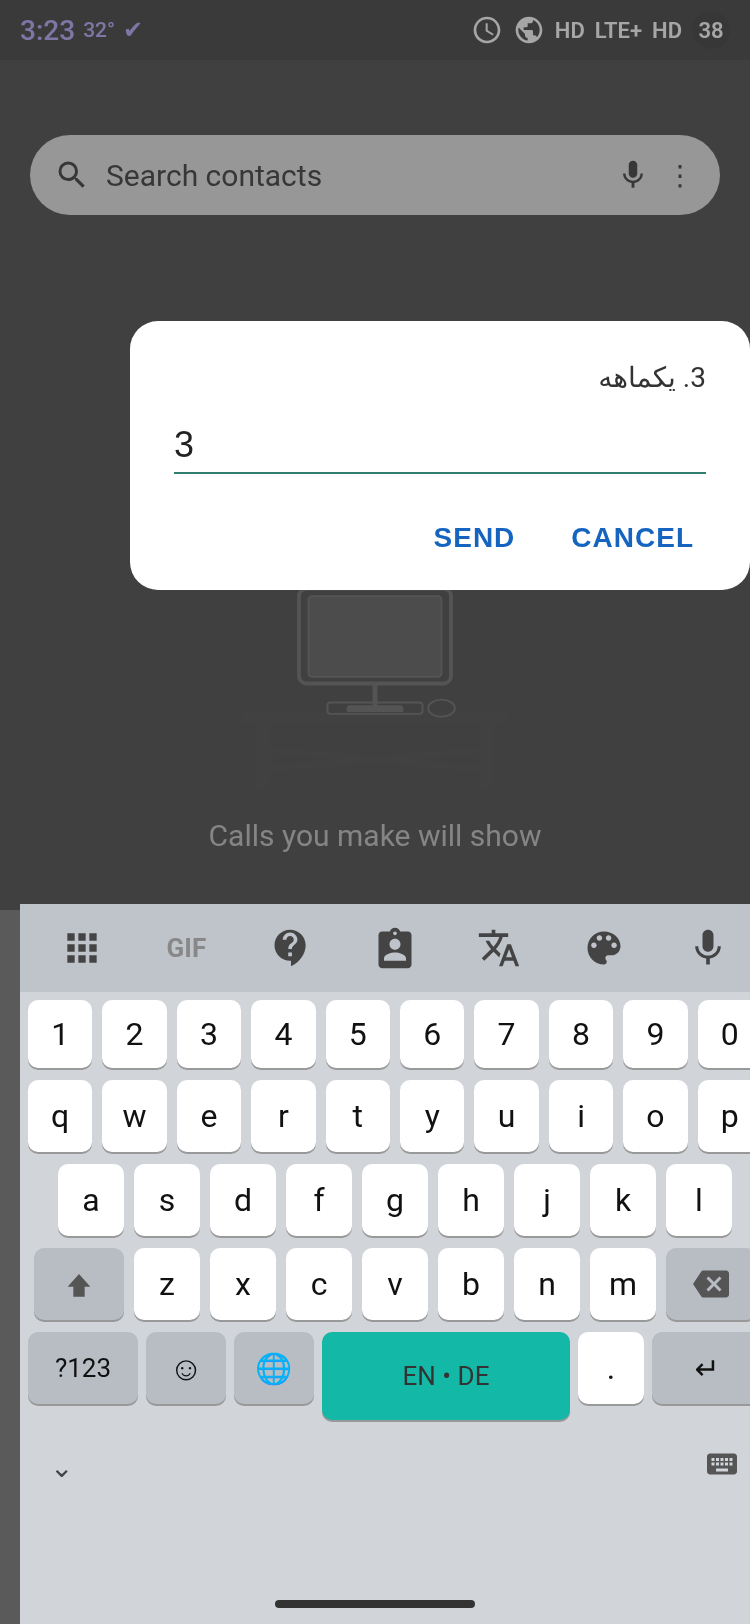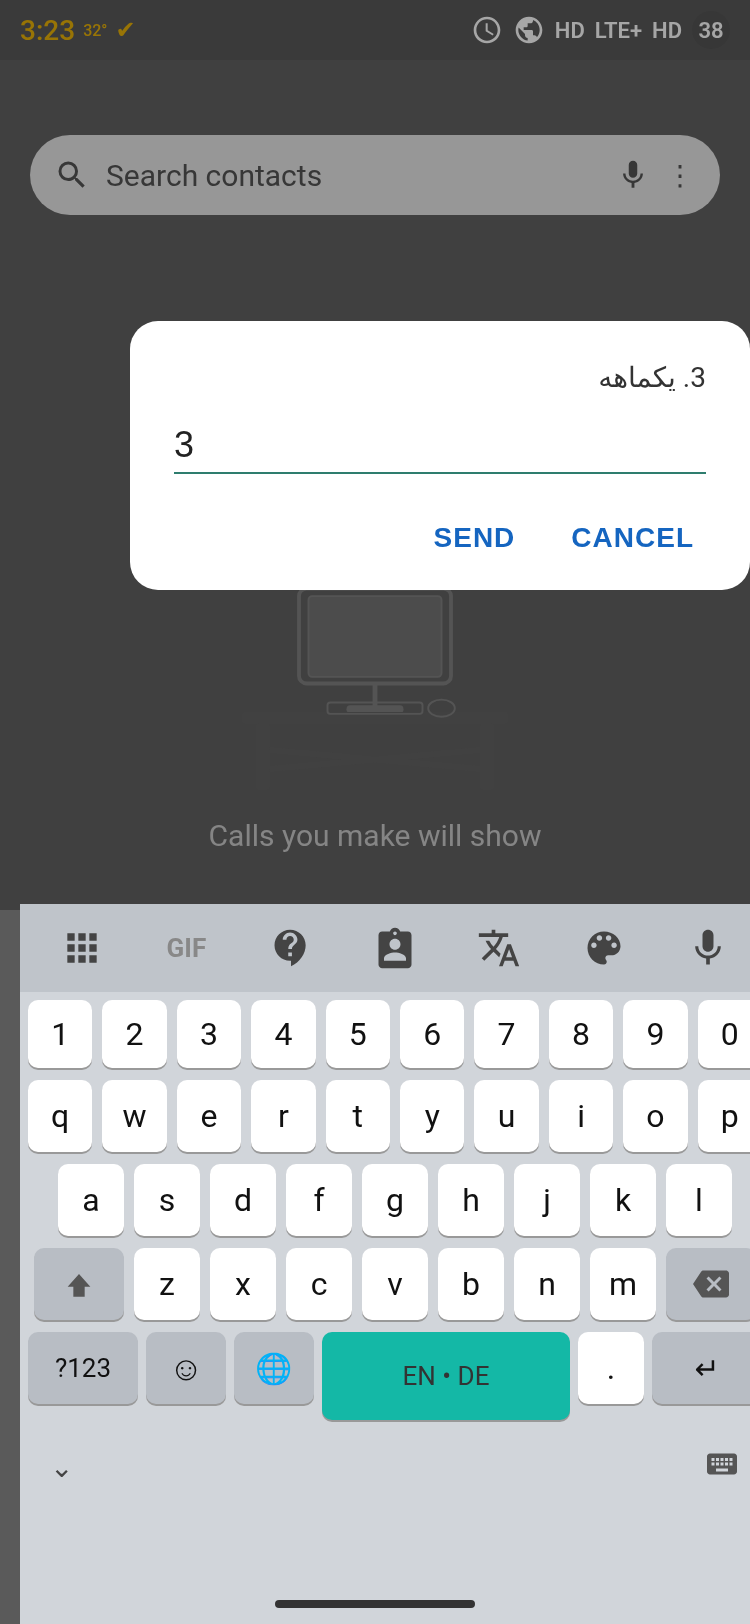--- a/index.html
+++ b/index.html
@@ -25,21 +25,21 @@
       display: flex;
       align-items: center;
       justify-content: space-between;
       padding: 0 20px;
       z-index: 10;
     }
     .status-left {
       display: flex;
       align-items: center;
       gap: 8px;
-      color: #eab308;
+      color: #c4b5fd;
       font-size: 28px;
       font-weight: 500;
     }
     .status-right {
       display: flex;
       align-items: center;
       gap: 10px;
       color: #fff;
       font-size: 24px;
     }
@@ -335,21 +335,21 @@
       border-radius: 4px;
       z-index: 50;
     }
   </style>
 </head>
 <body>
 
 <div class="status-bar">
   <div class="status-left">
     <span>3:23</span>
-    <span style="font-size:16px;">32°</span>
+    <span style="font-size:21px;">32°</span>
     <span style="font-size:24px;">✔</span>
   </div>
   <div class="status-right">
 
     <svg width="32" height="32" viewBox="0 0 24 24" fill="white">
         <path d="M12 2C6.48 2 2 6.48 2 12s4.48 10 10 10 10-4.48 10-10S17.52 2 12 2zm0 18c-4.42 0-8-3.58-8-8s3.58-8 8-8 8 3.58 8 8-3.58 8-8 8zm.5-13H11v6l5.25 3.15.75-1.23-4.5-2.67V7z"></path>
       </svg>
 
     <svg width="32" height="32" viewBox="0 0 24 24" fill="white">
         <path d="M12 2C6.48 2 2 6.48 2 12s4.48 10 10 10 10-4.48 10-10S17.52 2 12 2zm-1 17.93c-3.95-.49-7-3.85-7-7.93 0-.62.08-1.21.21-1.79L9 15v1c0 1.1.9 2 2 2v1.93zm6.9-2.54c-.26-.81-1-1.39-1.9-1.39h-1v-3c0-.55-.45-1-1-1H8v-2h2c.55 0 1-.45 1-1V7h2c1.1 0 2-.9 2-2v-.41c2.93 1.19 5 4.06 5 7.41 0 2.08-.8 3.97-2.1 5.39z"></path>

